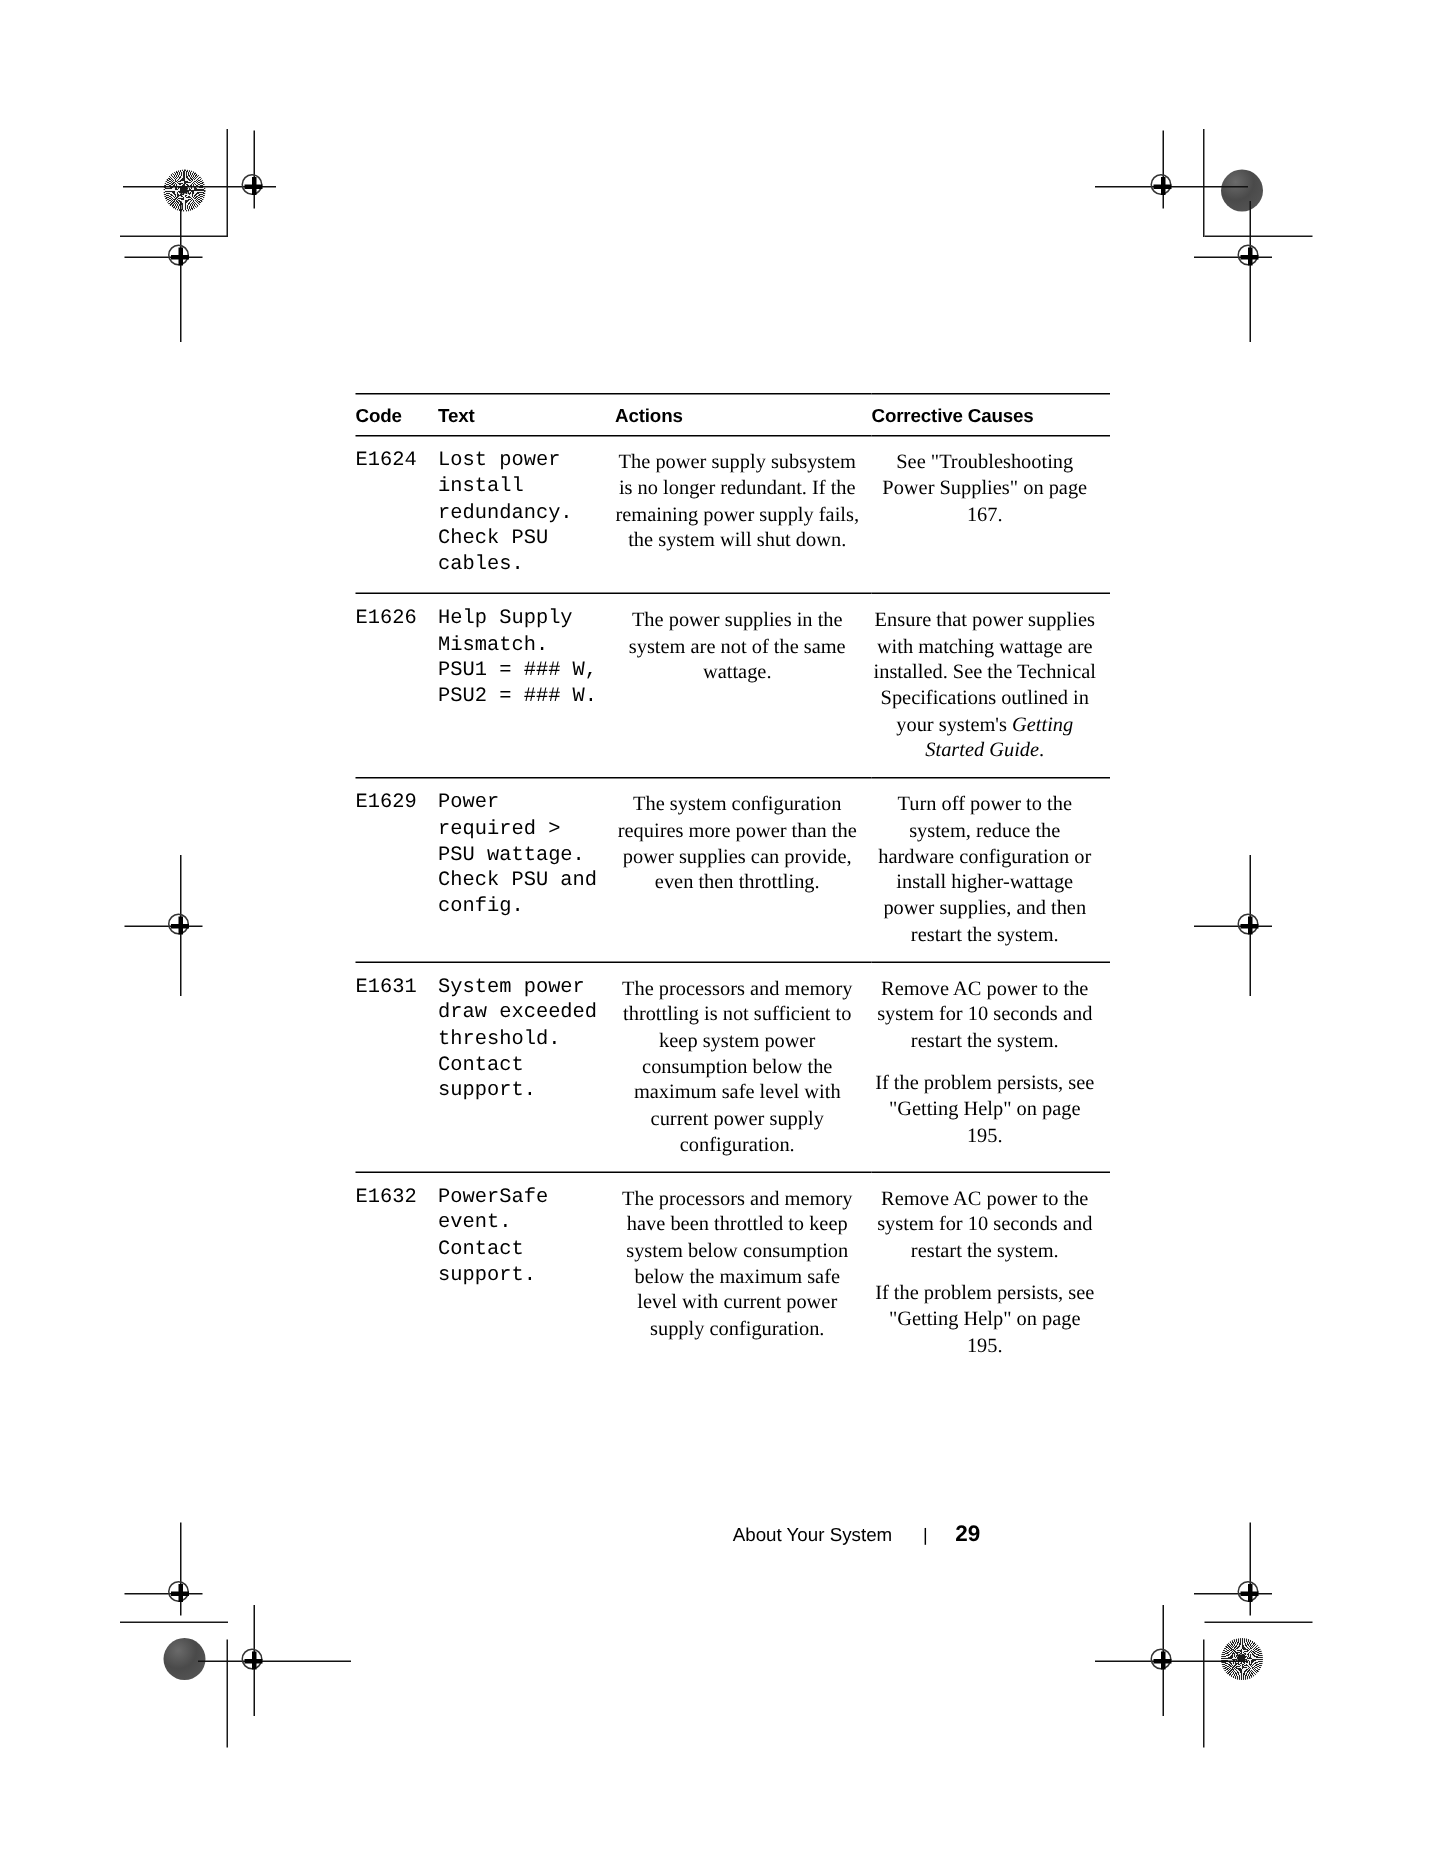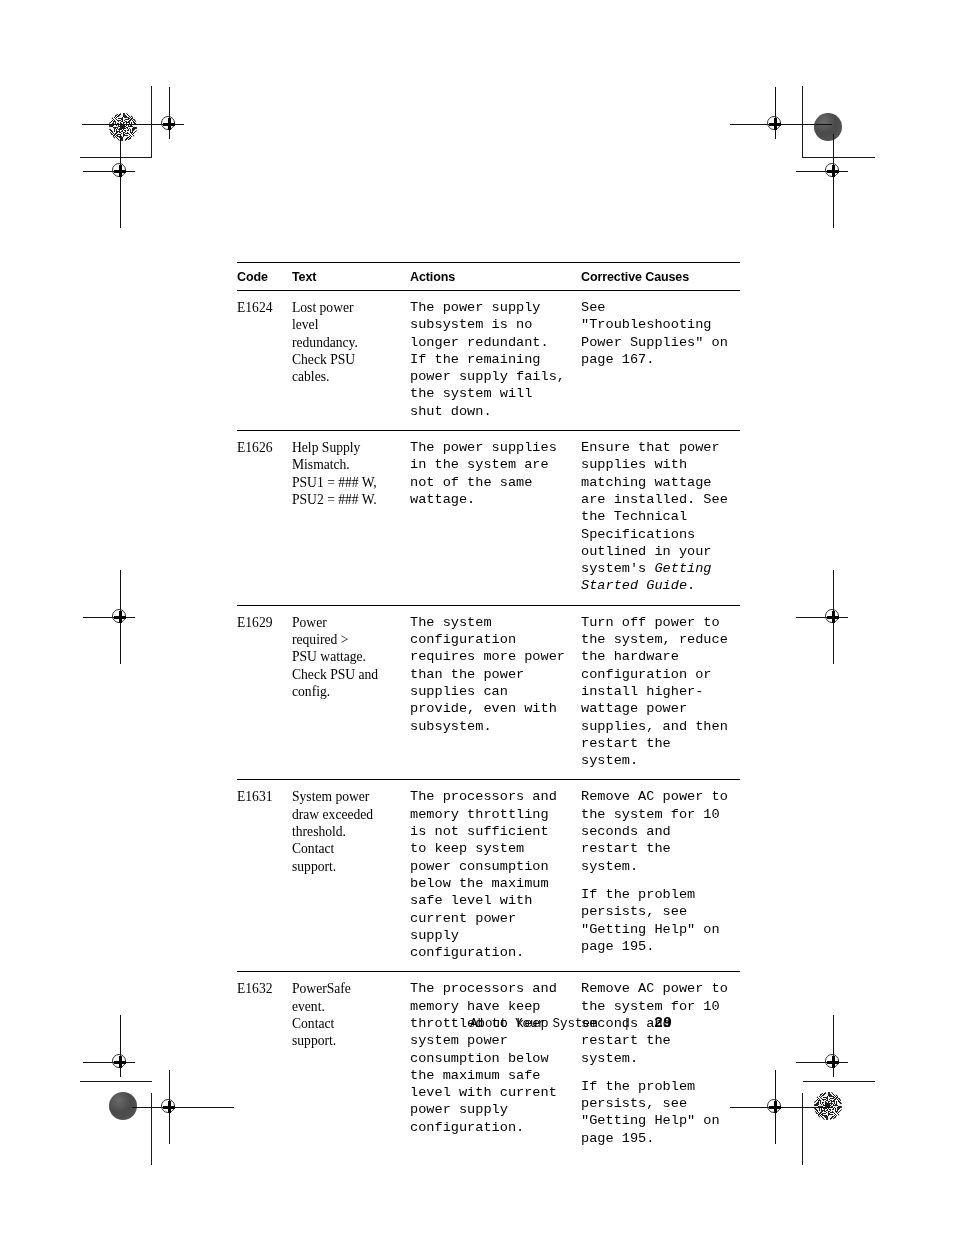--- a/index.html
+++ b/index.html
@@ -126,47 +126,48 @@
     vertical-align: top;
     padding: 8px 8px 10px 0;
     border-bottom: 1px solid #000;
     font-size: 13.6px;
     line-height: 17.3px;
   }
   table.errtable tbody tr:last-child td {
     border-bottom: none;
   }
   td.code, td.text {
-    font-family: Liberation Serif, serif;
+    font-family: Liberation Mono, monospace;
     font-size: 12.4px;
     line-height: 17.3px;
     letter-spacing: 0px;
     white-space: pre-wrap;
   }
   td.cause, td.action {
-    font-family: Liberation Mono, monospace;
+    font-family: Liberation Serif, serif;
+    text-align: center;
   }
   td.action p {
     margin: 0;
   }
   td.action p + p {
     margin-top: 11px;
   }
   em.title {
     font-style: italic;
   }
 
   
   .footer {
     position: absolute;
     left: 0;
     top: 1014px;
     width: 954px;
     text-align: center;
-    font-family: Liberation Mono, monospace;
+    font-family: Liberation Sans, sans-serif;
   }
   .footer .inner {
     display: inline-block;
     position: relative;
     left: 94px;
   }
   .footer .chapter {
     font-size: 12.5px;
     color: #000;
   }
@@ -299,21 +300,21 @@
           <th>Code</th>
           <th>Text</th>
           <th>Actions</th>
           <th>Corrective Causes</th>
         </tr>
       </thead>
       <tbody>
         <tr>
           <td class="code">E1624</td>
           <td class="text">Lost power
-level
+install
 redundancy.
 Check PSU
 cables.</td>
           <td class="cause">The power supply subsystem is no longer redundant. If the remaining power supply fails, the system will shut down.</td>
           <td class="action">
             <p>See "Troubleshooting Power Supplies" on page 167.</p>
           </td>
         </tr>
         <tr>
           <td class="code">E1626</td>
@@ -326,21 +327,21 @@
             <p>Ensure that power supplies with matching wattage are installed. See the Technical Specifications outlined in your system's <em class="title">Getting Started Guide</em>.</p>
           </td>
         </tr>
         <tr>
           <td class="code">E1629</td>
           <td class="text">Power
 required &gt;
 PSU wattage.
 Check PSU and
 config.</td>
-          <td class="cause">The system configuration requires more power than the power supplies can provide, even with subsystem.</td>
+          <td class="cause">The system configuration requires more power than the power supplies can provide, even then throttling.</td>
           <td class="action">
             <p>Turn off power to the system, reduce the hardware configuration or install higher-wattage power supplies, and then restart the system.</p>
           </td>
         </tr>
         <tr>
           <td class="code">E1631</td>
           <td class="text">System power
 draw exceeded
 threshold.
 Contact
@@ -350,21 +351,21 @@
             <p>Remove AC power to the system for 10 seconds and restart the system.</p>
             <p>If the problem persists, see "Getting Help" on page 195.</p>
           </td>
         </tr>
         <tr>
           <td class="code">E1632</td>
           <td class="text">PowerSafe
 event.
 Contact
 support.</td>
-          <td class="cause">The processors and memory have keep throttled to keep system power consumption below the maximum safe level with current power supply configuration.</td>
+          <td class="cause">The processors and memory have been throttled to keep system below consumption below the maximum safe level with current power supply configuration.</td>
           <td class="action">
             <p>Remove AC power to the system for 10 seconds and restart the system.</p>
             <p>If the problem persists, see "Getting Help" on page 195.</p>
           </td>
         </tr>
       </tbody>
     </table>
   </div>
 
   <div class="footer">

